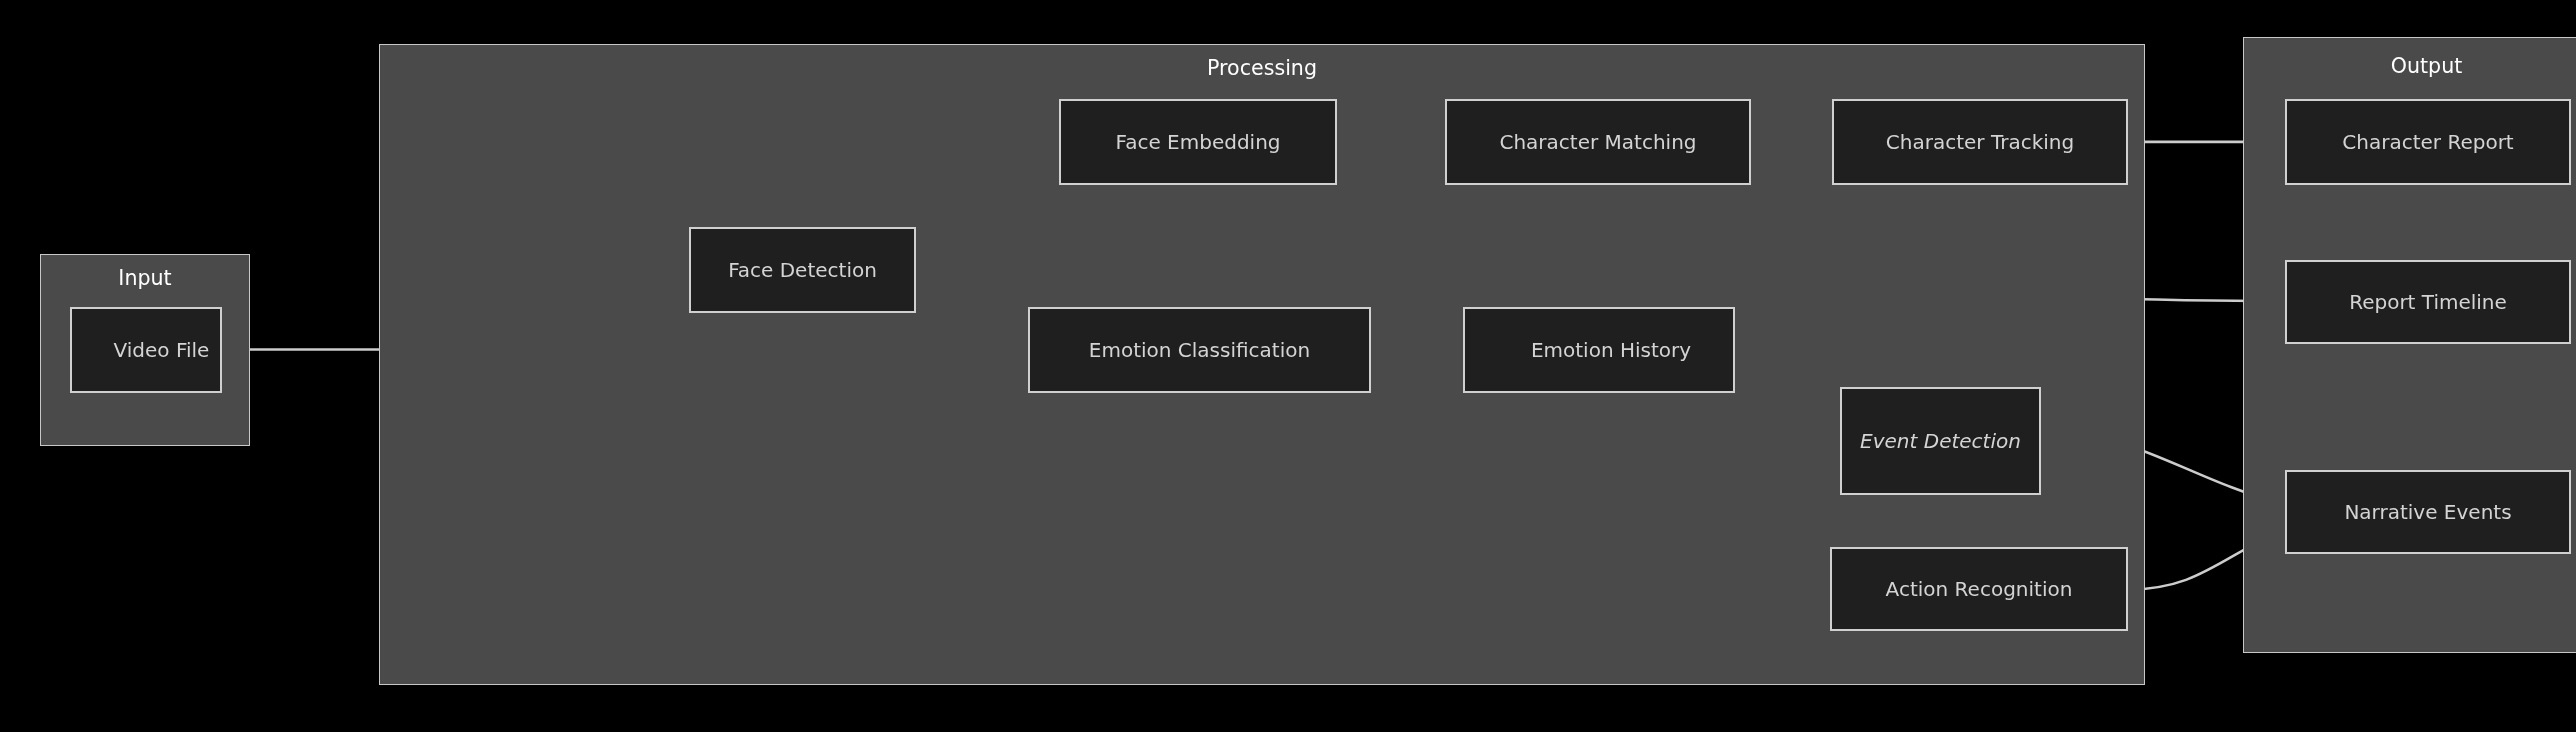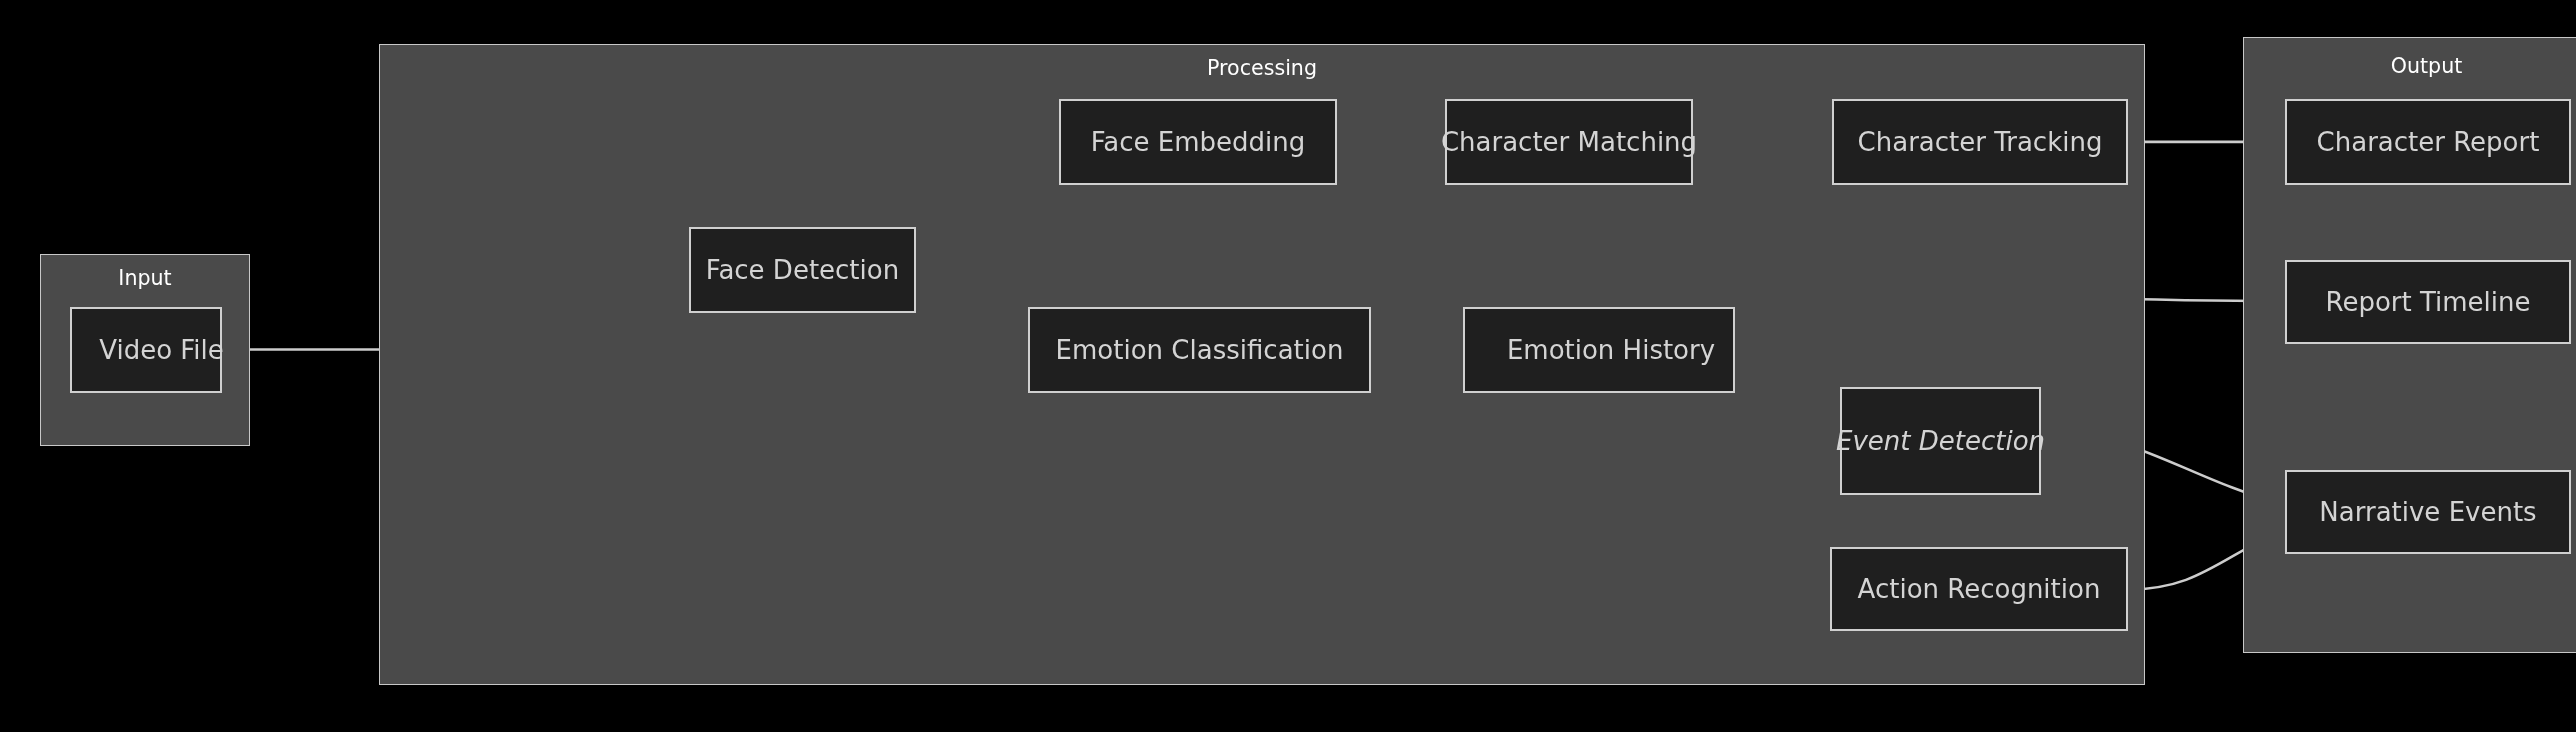--- a/index.html
+++ b/index.html
@@ -45,21 +45,21 @@
   }
   .node {
     position: absolute;
     background: #1f1f1f;
     border: 2.1px solid #d0d0d0;
     box-sizing: border-box;
     display: flex;
     align-items: center;
     justify-content: center;
     color: #d4d4d4;
-    font-size: 26px;
+    font-size: 20px;
     font-family: "DejaVu Sans", "Liberation Sans", sans-serif;
     text-align: center;
     line-height: 1.1;
     white-space: nowrap;
   }
 </style>
 </head>
 <body>
 
 <div id="canvas">
@@ -115,21 +115,21 @@
 
 
   <div class="node" style="left:689px; top:227px; width:227px; height:86px;text-align:right;">
     <span>Face Detection</span>
   </div>
 
   <div class="node" style="left:1059px; top:99px; width:278px; height:86px;">
     <span>Face Embedding</span>
   </div>
 
-  <div class="node" style="left:1445px; top:99px; width:248px; height:86px;">
+  <div class="node" style="left:1445px; top:99px; width:306px; height:86px;">
     <span>Character Matching</span>
   </div>
 
   <div class="node" style="left:1832px; top:99px; width:296px; height:86px;">
     <span>Character Tracking</span>
   </div>
 
   <div class="node" style="left:1028px; top:307px; width:343px; height:86px;">
     <span>Emotion Classification</span>
   </div>

